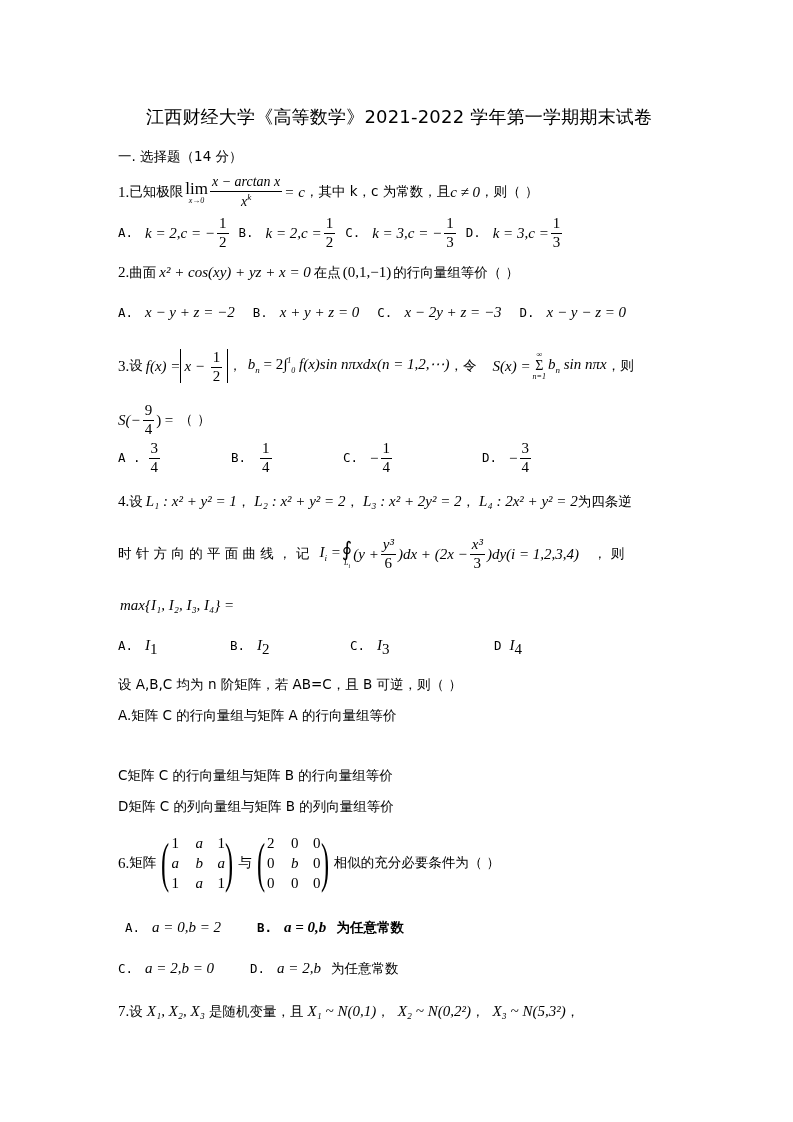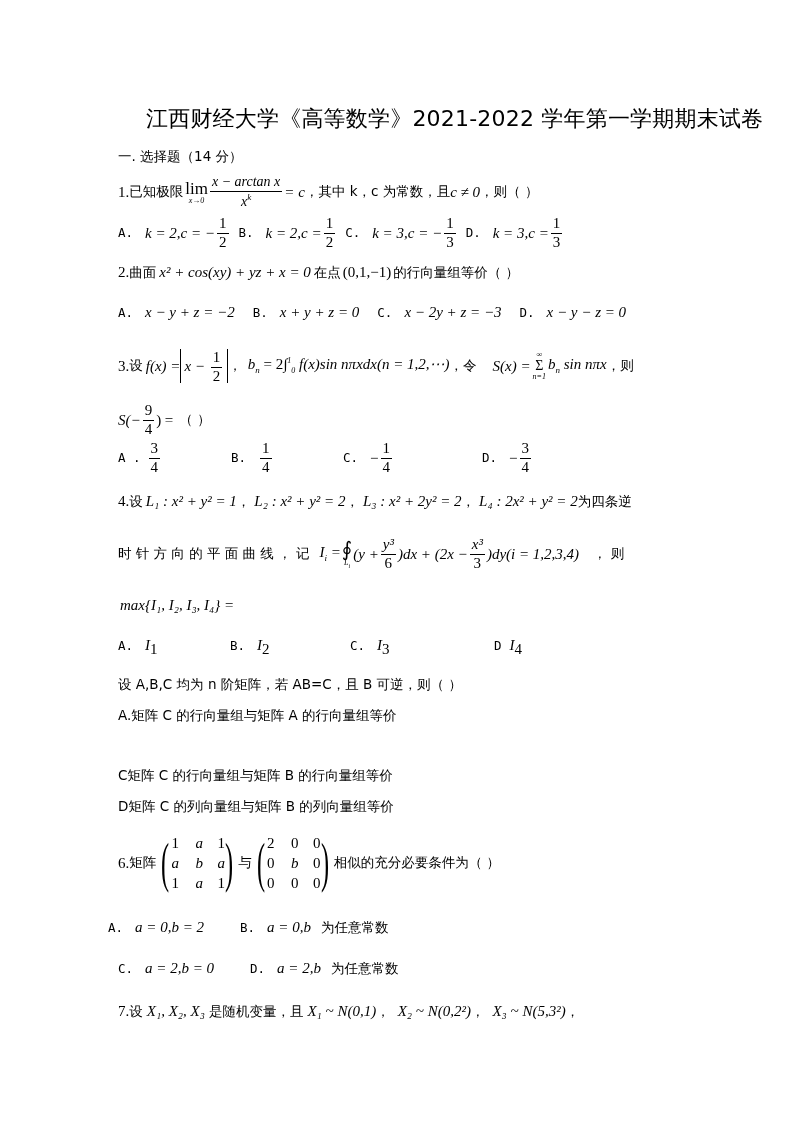--- a/index.html
+++ b/index.html
@@ -21,21 +21,21 @@
   .paren { font-size: 54px; font-family: "Liberation Serif", serif; line-height: 1; transform: scaleX(0.45); display: inline-block; }
   .mgrid { display: grid; grid-template-columns: 22px 26px 18px; row-gap: 5px; font-family: "Liberation Serif", serif; font-size: 15px; text-align: center; }
   .mgrid span.i { font-style: italic; }
   .bar { display: inline-block; border-left: 1px solid #000; border-right: 1px solid #000; padding: 0 3px; height: 34px; vertical-align: middle; line-height: 34px; }
 </style>
 </head>
 <body>
 
 <div class="page">
 
-  <div class="abs title cn" style="font-size:22px;">江西财经大学《高等数学》2021-2022 学年第一学期期末试卷</div>
+  <div class="abs title cn" style="font-size:18px;">江西财经大学《高等数学》2021-2022 学年第一学期期末试卷</div>
 
   <div class="abs cn" style="left:118px; top:150px; font-size:13.5px;">一. 选择题（14 分）</div>
 
   <div class="abs" style="left:118px; top:172px; height:40px; display:flex; align-items:center;">
     <span class="mr">1.</span>
     <span class="cn">已知极限</span>
     <span style="display:inline-flex; flex-direction:column; align-items:center; margin-left:2px;">
       <span class="mr" style="font-size:17px; line-height:1;">lim</span>
       <span class="small">x→0</span>
     </span>
@@ -251,23 +251,23 @@
           <span>0</span>
         <span>0</span>
           <span>0</span>
           <span>0</span>
       </div>
       <span class="paren" style="margin-left:-10px;">)</span>
     </span>
     <span class="cn">相似的充分必要条件为（     ）</span>
   </div>
 
-  <div class="abs" style="left:108px; top:920px; width:400px; height:20px;">
+  <div class="abs" style="left:125px; top:920px; width:400px; height:20px;">
     <span style="position:absolute; left:0;"><span class="lbl" style="margin-right:12px;">A.</span><span class="m">a = 0,b = 2</span><span class="cn"></span></span>
-    <span style="position:absolute; left:132px;"><span class="lbl" style="margin-right:12px;">B.</span><span class="m" style="margin-right:10px;">a = 0,b</span><span class="cn">为任意常数</span></span>
+    <span style="position:absolute; left:132px;font-weight:bold;"><span class="lbl" style="margin-right:12px;">B.</span><span class="m" style="margin-right:10px;">a = 0,b</span><span class="cn">为任意常数</span></span>
   </div>
   <div class="abs" style="left:118px; top:961px; width:400px; height:20px;">
     <span style="position:absolute; left:0;"><span class="lbl" style="margin-right:12px;">C.</span><span class="m">a = 2,b = 0</span><span class="cn"></span></span>
     <span style="position:absolute; left:132px;"><span class="lbl" style="margin-right:12px;">D.</span><span class="m" style="margin-right:10px;">a = 2,b</span><span class="cn">为任意常数</span></span>
   </div>
 
   <div class="abs" style="left:118px; top:1004px; display:flex; align-items:center;">
     <span class="mr">7.</span>
     <span class="cn">设</span>
     <span class="m" style="margin:0 4px;">X₁, X₂, X₃</span>

